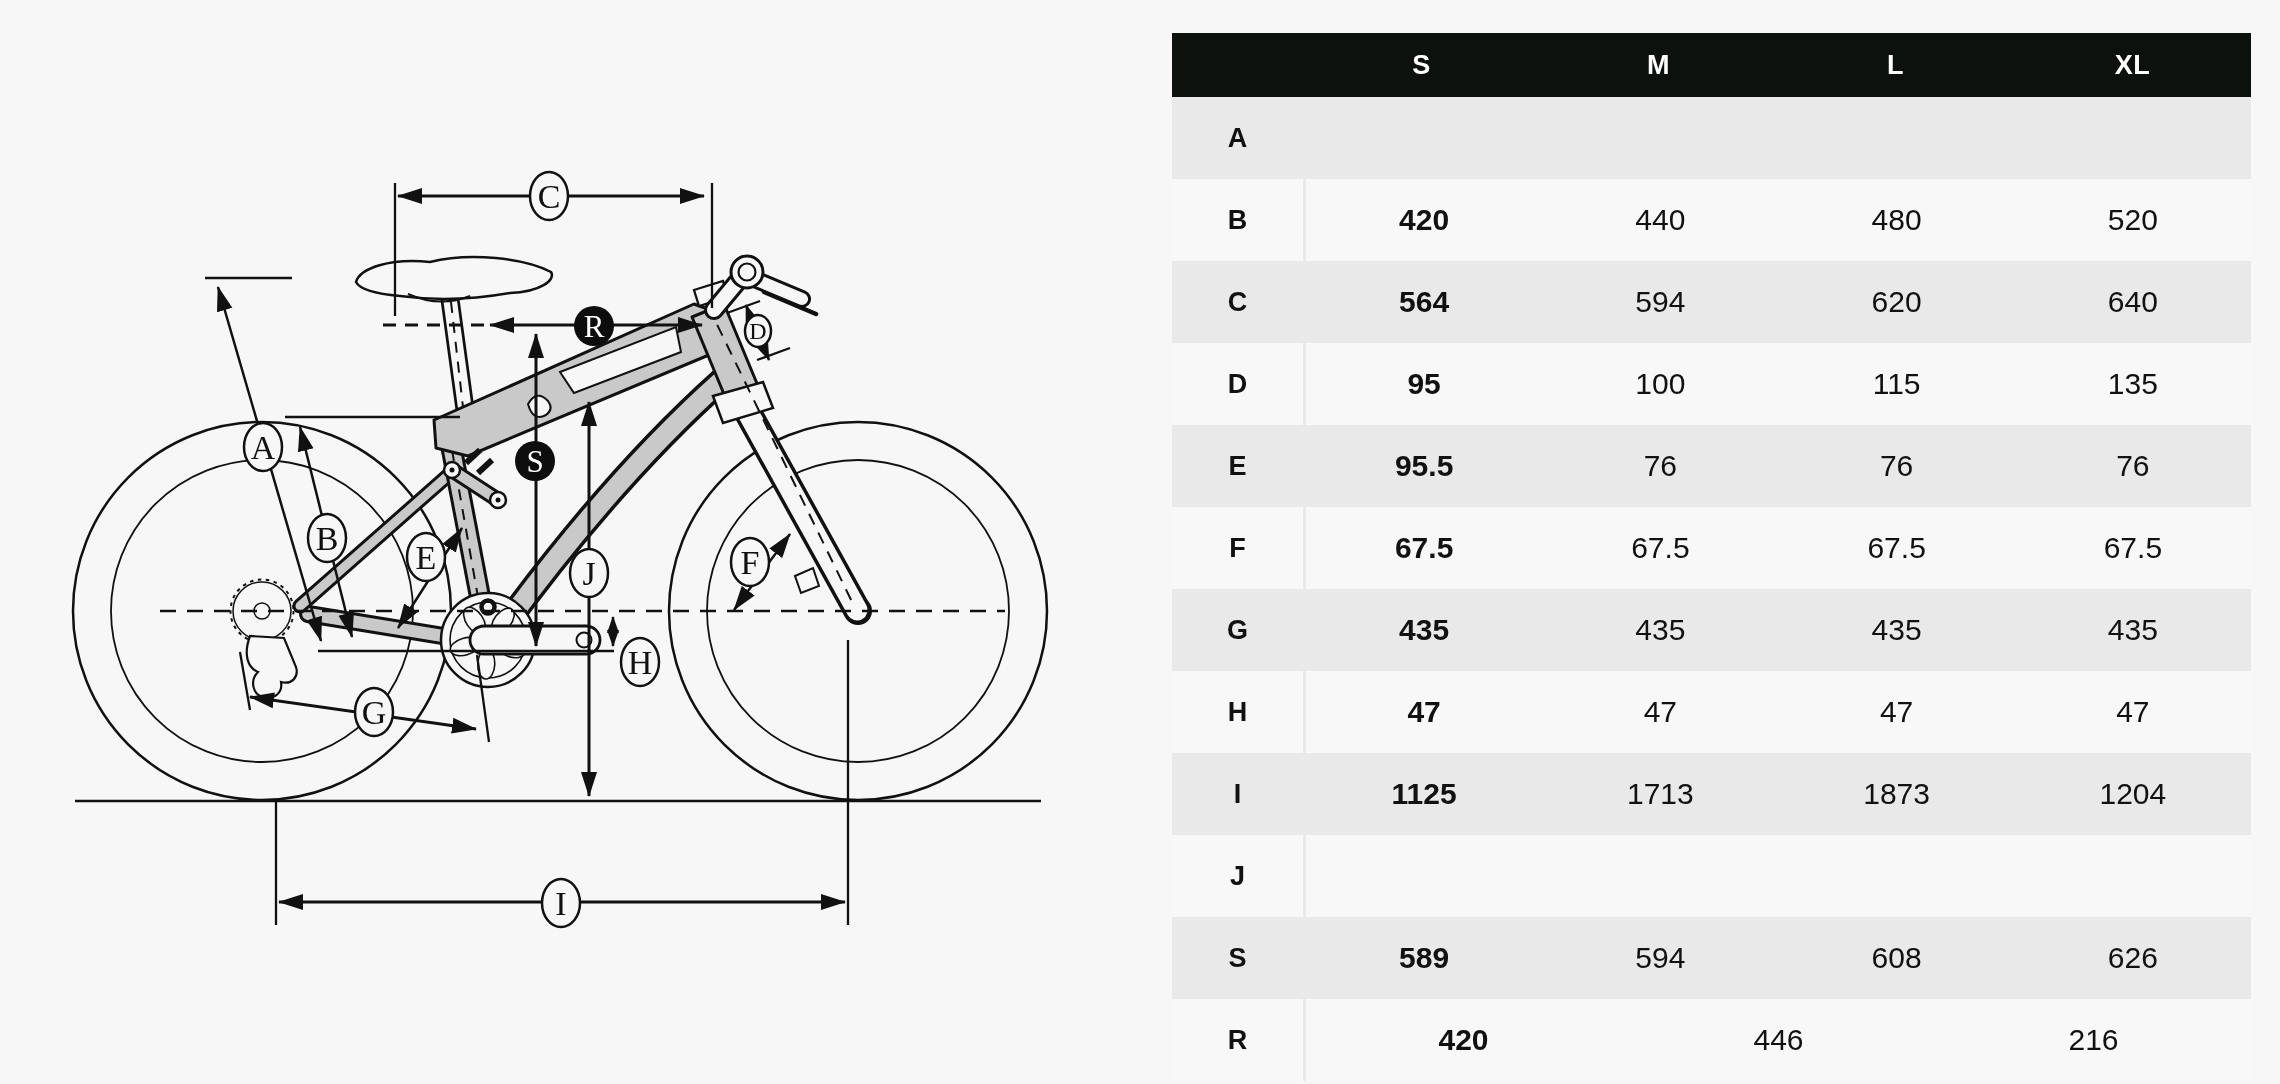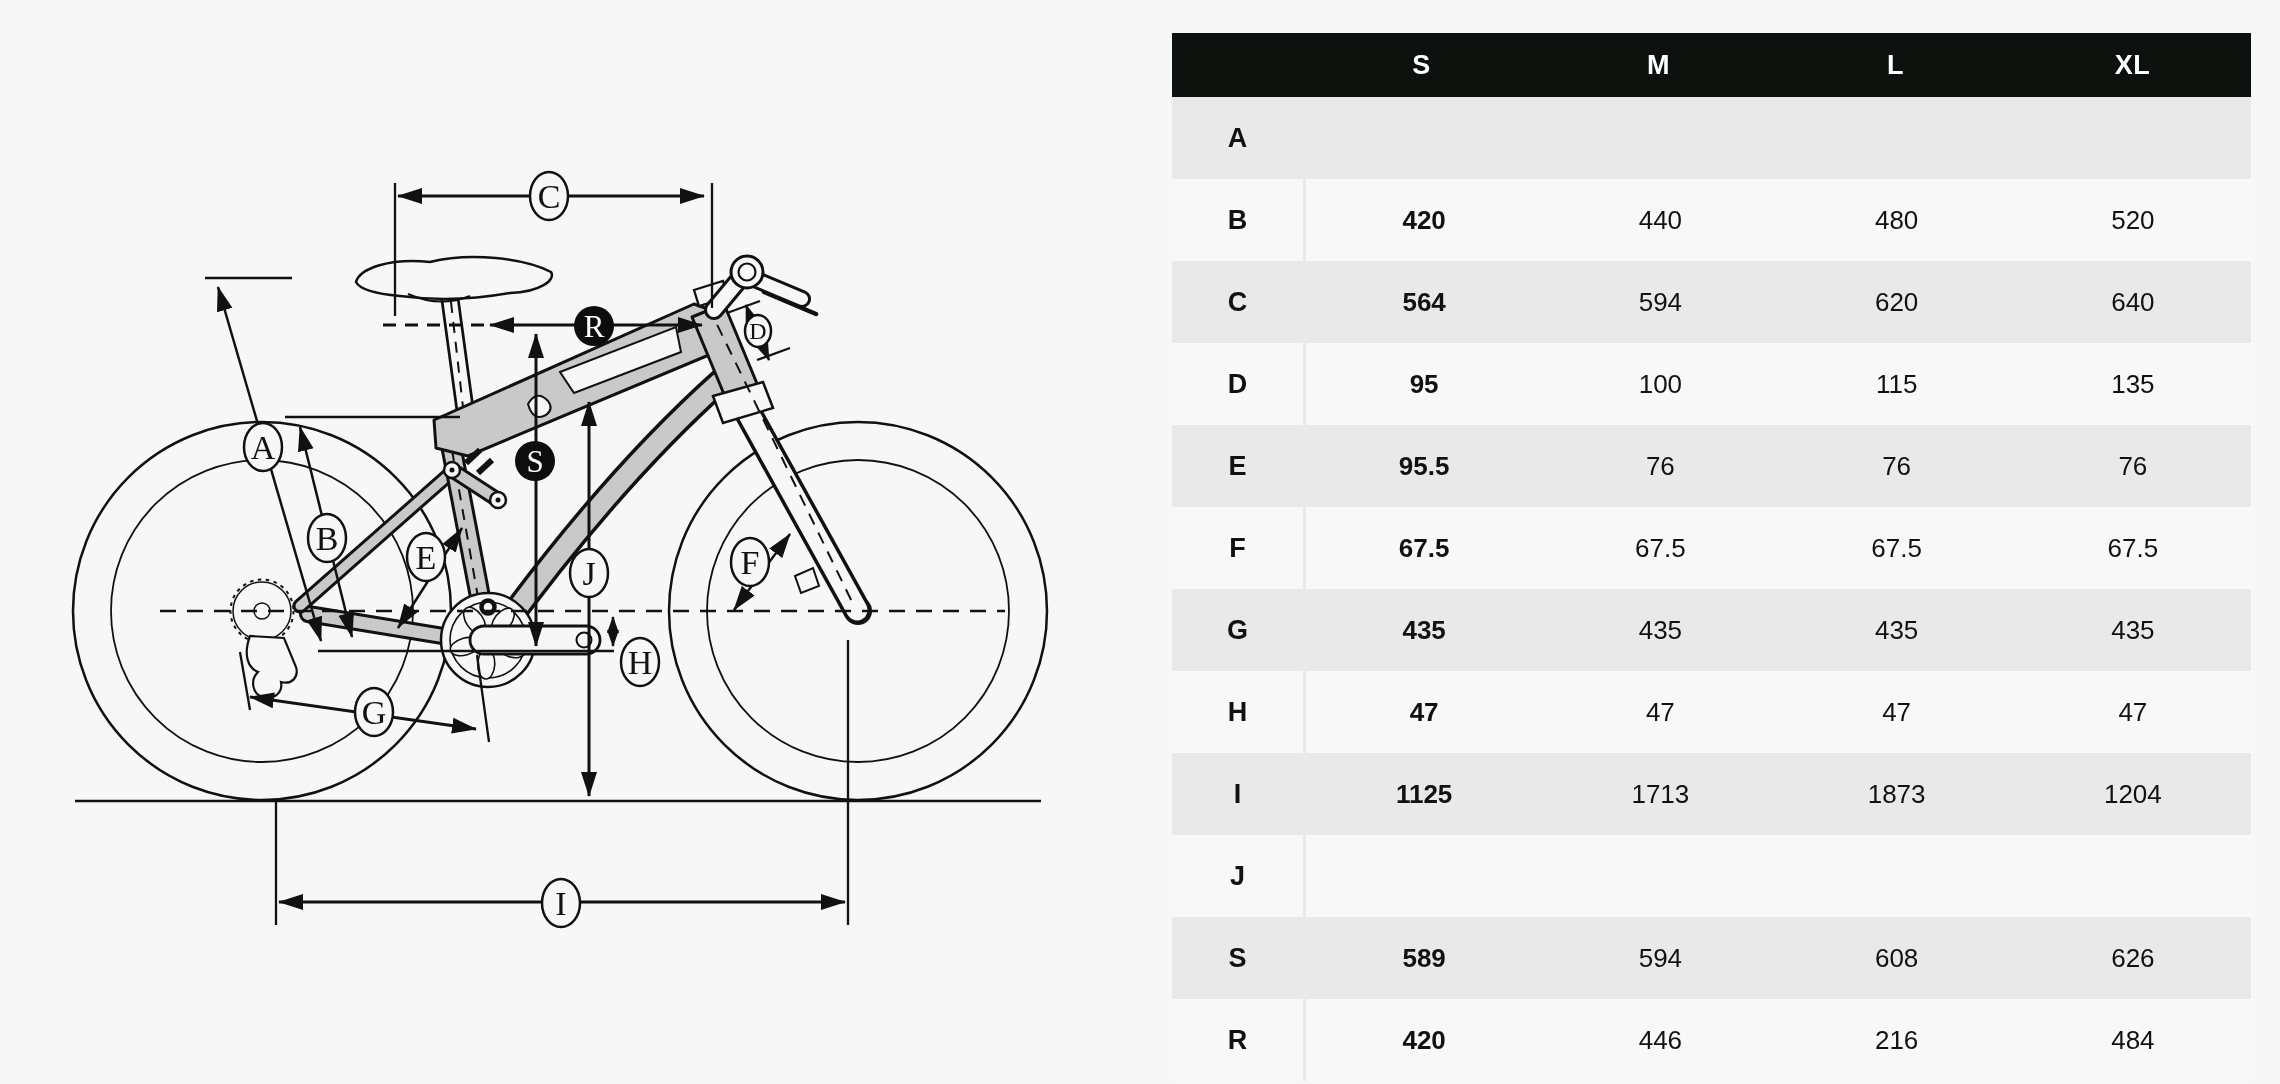--- a/index.html
+++ b/index.html
@@ -8,21 +8,21 @@
   .diagram{position:absolute;left:0;top:0;width:1140px;height:1084px;}
 
   
   .geo-table{position:absolute;left:1172px;top:33px;width:1079px;}
   .trow{display:flex;height:82px;}
   .thead{display:flex;height:64px;background:#0c110d;color:#ffffff;}
   .thead .cell{font-weight:700;font-size:27px;letter-spacing:.5px;}
   .cell-label{width:131px;flex:none;display:flex;align-items:center;justify-content:center;
               font-weight:700;font-size:27px;}
   .trow .cell-label{border-right:3px solid #e9e9e9;}
-  .cell{flex:1;display:flex;align-items:center;justify-content:center;font-size:26px;}
+  .cell{flex:1;display:flex;align-items:center;justify-content:center;font-size:30px;}
   .cell.b{font-weight:700;}
   .row-gray{background:#e9e9e9;}
   .row-white{background:#f8f8f8;}
 
   
   .ln{stroke:#111;fill:none;}
   .dim{stroke:#111;stroke-width:3;fill:none;}
   .dim25{stroke:#111;stroke-width:2.5;fill:none;}
   .ext{stroke:#111;stroke-width:2.3;fill:none;}
   .lblEl{fill:#f7f7f7;stroke:#111;stroke-width:2.5;}
@@ -345,16 +345,15 @@
       <div class="cell b">589</div>
       <div class="cell">594</div>
       <div class="cell">608</div>
       <div class="cell">626</div>
     </div>
     <div class="trow row-white">
       <div class="cell-label">R</div>
       <div class="cell b">420</div>
       <div class="cell">446</div>
       <div class="cell">216</div>
-      <div class="cell">484</div>
     </div>
   </div>
 </div>
 
 </body></html>

